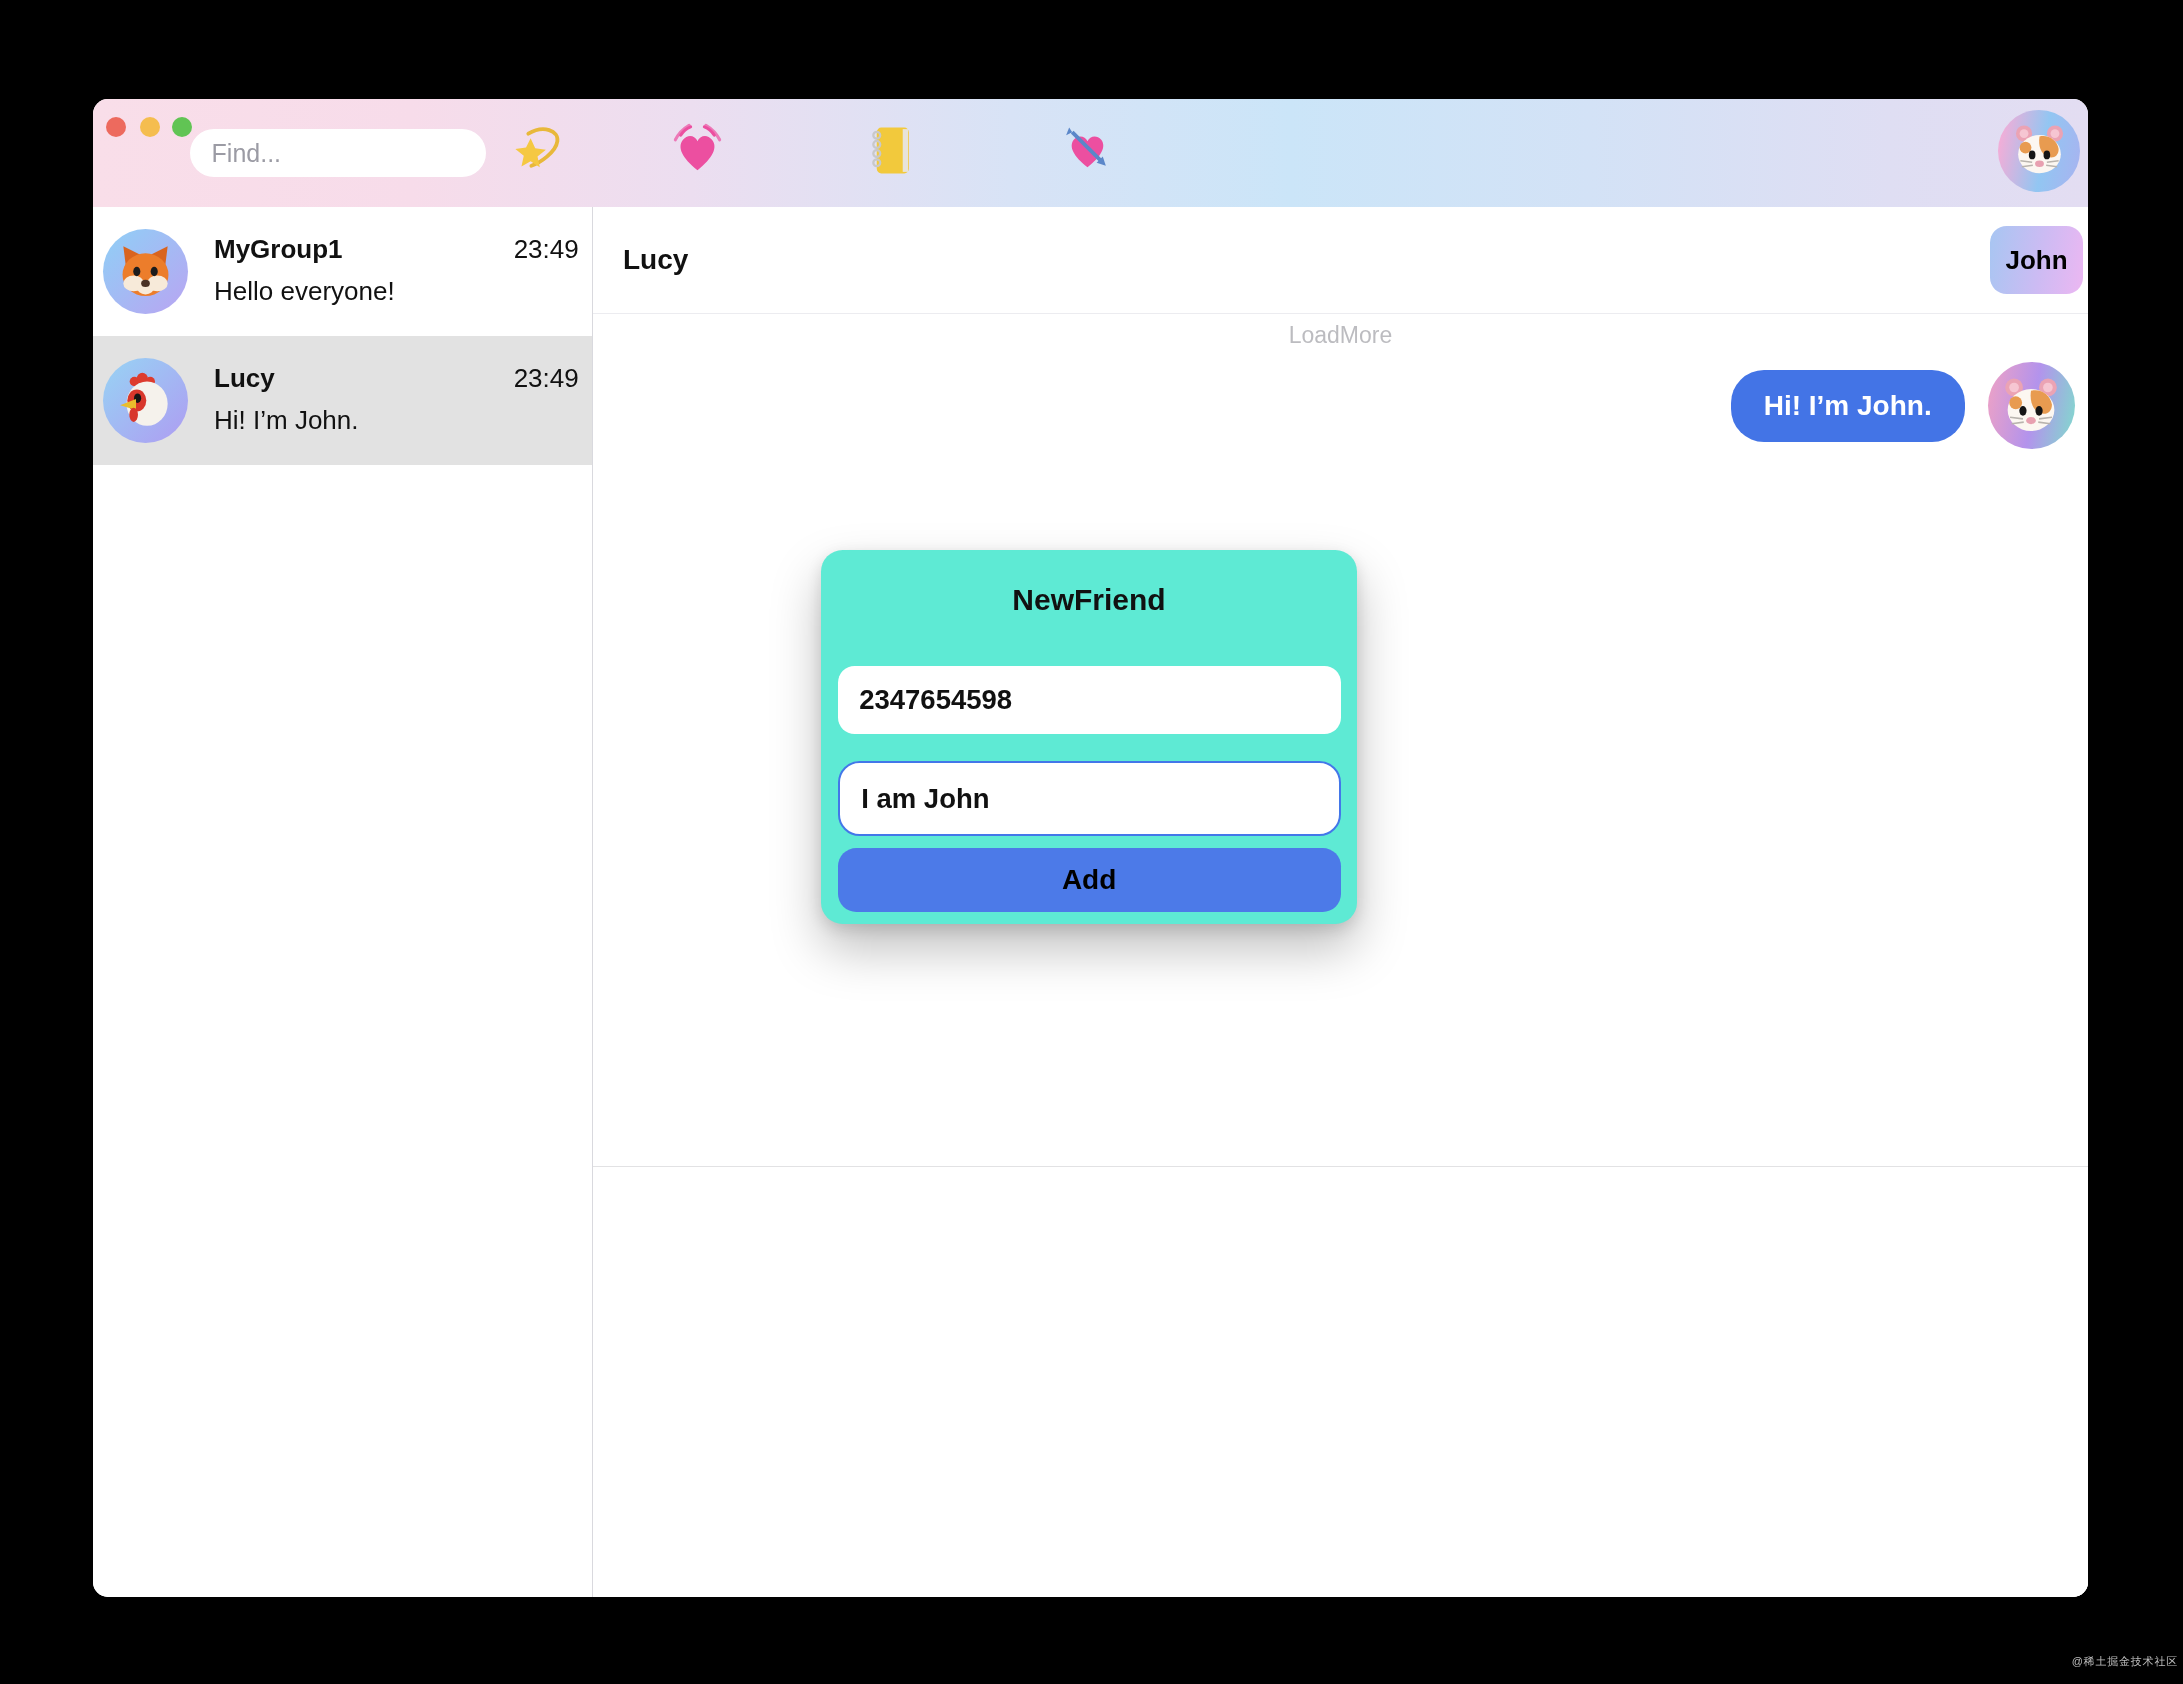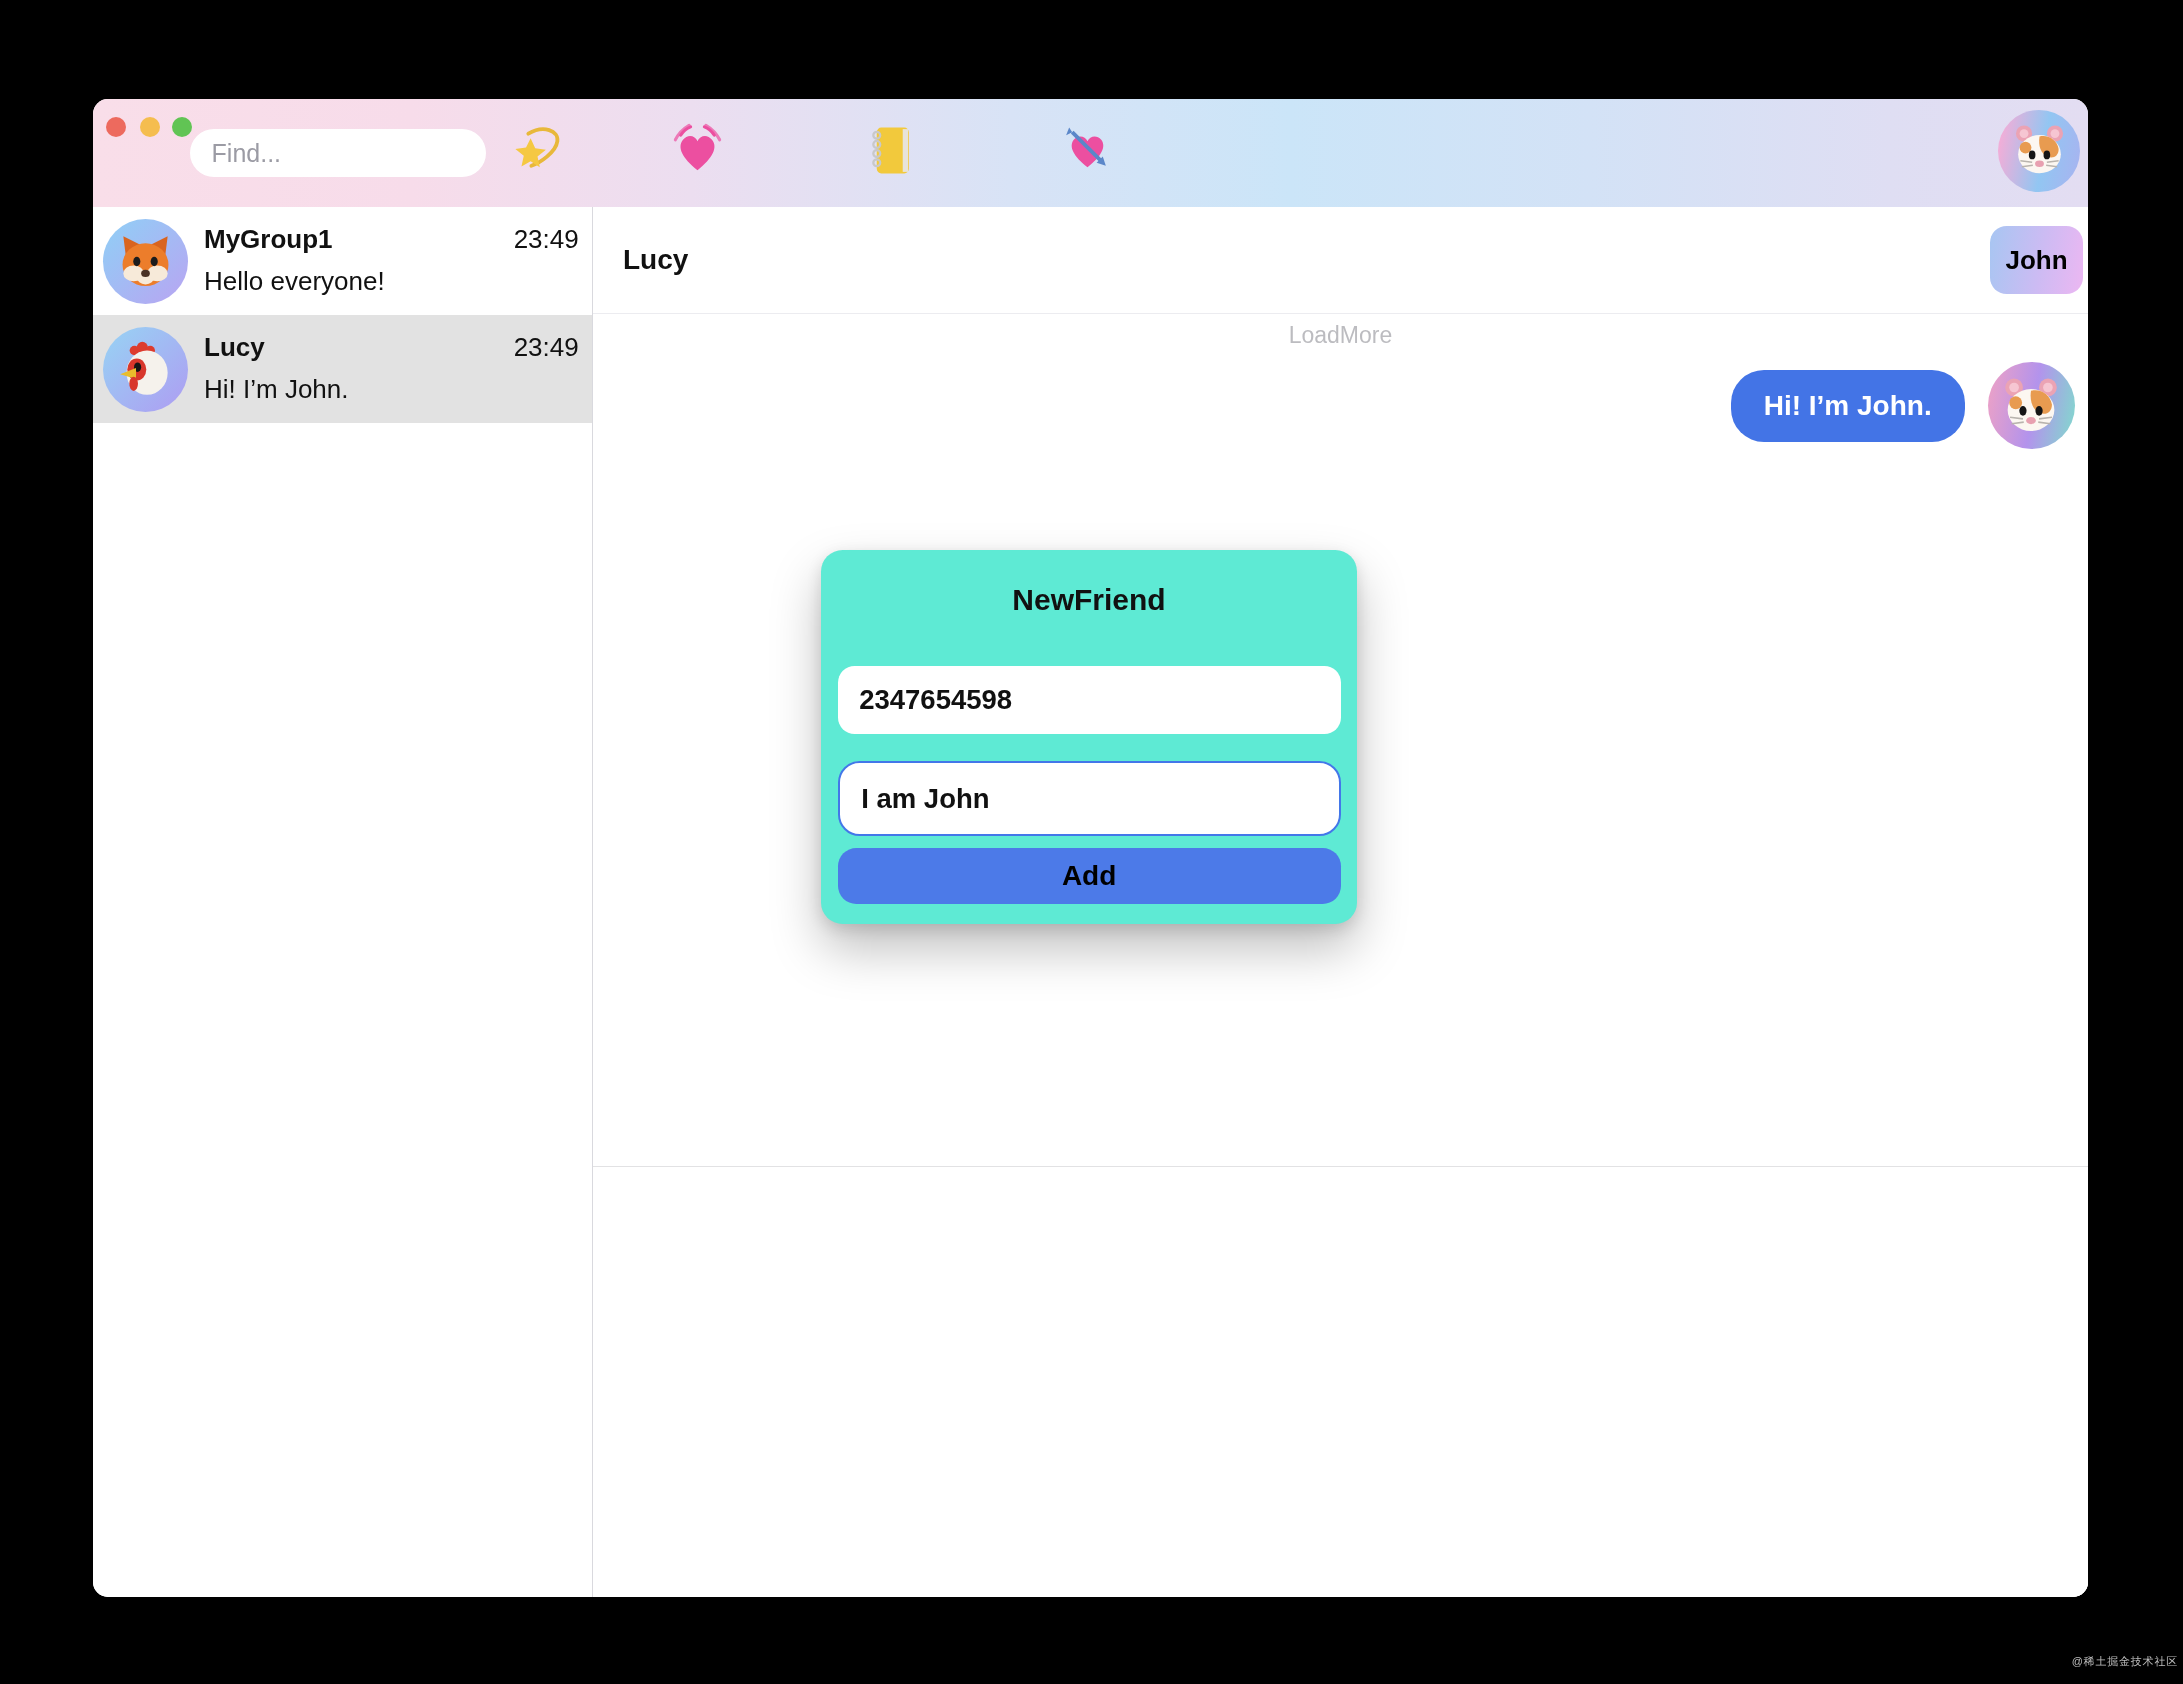--- a/index.html
+++ b/index.html
@@ -32,21 +32,21 @@
     border-radius:50%; border:none; cursor:pointer; padding:0;
     background:linear-gradient(100deg,#f0aed8 8%,#92c6f2 55%,#a9b2f0 100%);
     display:flex; align-items:center; justify-content:center; }
   .titlebar-avatar svg { width:53px; height:53px; }
 
   
   .body-row { flex:1; display:flex; min-height:0; }
 
   
   .sidebar { flex:none; width:500px; background:#fff; border-right:1.7px solid #d9d9de; }
-  .chat-item { height:108px; display:flex; align-items:center; gap:16px;
+  .chat-item { height:129px; display:flex; align-items:center; gap:26px;
     padding:0 13.3px 0 10px; cursor:pointer; }
   .chat-item.selected { background:#e2e2e2; }
   .avatar-circle { flex:none; width:85px; height:85px; border-radius:50%;
     display:flex; align-items:center; justify-content:center; overflow:hidden; }
   .avatar-circle svg { width:57px; height:57px; }
   .av-fox     { background:linear-gradient(135deg,#8fd0f6 0%,#b9a4f2 100%); }
   .av-chicken { background:linear-gradient(135deg,#97d4f4 0%,#ae9cf2 100%); }
   .av-hamster { background:linear-gradient(100deg,#f0a2c4 0%,#b393ec 52%,#7fdccc 100%); }
   .chat-item-body { flex:1; height:85px; display:flex; flex-direction:column;
     justify-content:space-between; padding:5px 0 6.7px 0; }
@@ -77,21 +77,21 @@
   .modal { position:absolute; left:728px; top:451px; width:536px; height:374px;
     background:#5eead4; border-radius:21.6px;
     box-shadow:0 25px 50px rgba(0,0,0,.25), 0 5px 15px rgba(0,0,0,.12); }
   .modal-title { position:absolute; top:33px; left:0; width:100%; text-align:center;
     font-size:30px; font-weight:700; color:#111; }
   .modal-field { position:absolute; left:16.6px; width:503px; border-radius:16.6px; background:#fff;
     border:none; outline:none; font-size:27.5px; font-weight:600; color:#111;
     padding:0 21.6px; font-family:inherit; }
   .field-id   { top:116px; height:68px; }
   .field-name { top:211px; height:75px; border:2.5px solid #4377e9; border-radius:21.6px; }
-  .add-btn { position:absolute; left:16.6px; top:298px; width:503px; height:56px;
+  .add-btn { position:absolute; left:16.6px; top:298px; width:503px; height:64px;
     border:none; border-radius:18.3px; background:#4c7ae8; cursor:pointer;
     font-size:28px; font-weight:700; color:#000; font-family:inherit; }
 
   
   .watermark { position:absolute; right:5px; bottom:15px; font-size:11px;
     color:rgba(220,220,220,.85); letter-spacing:0.8px; }
 </style>
 </head>
 <body>
 

